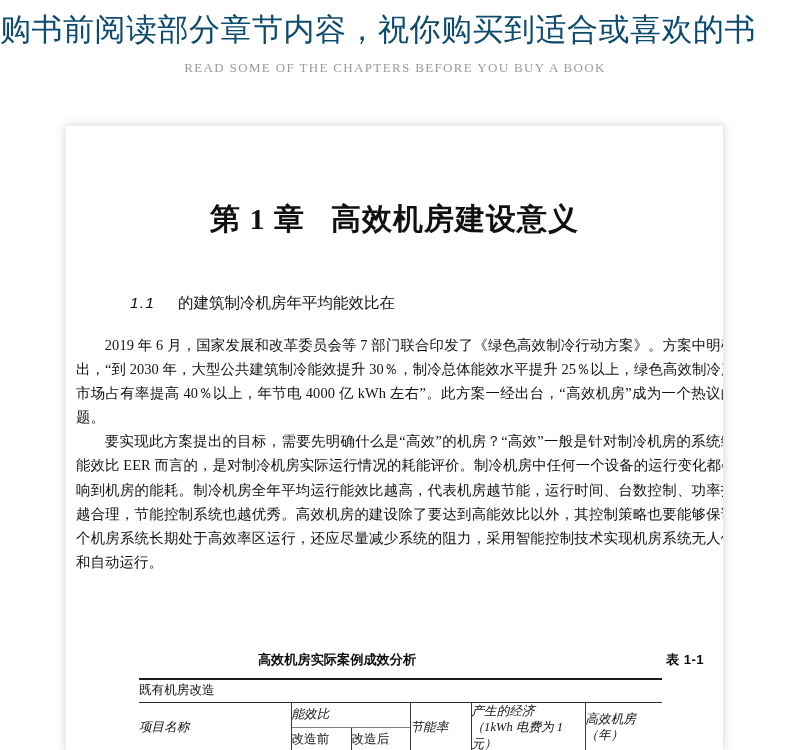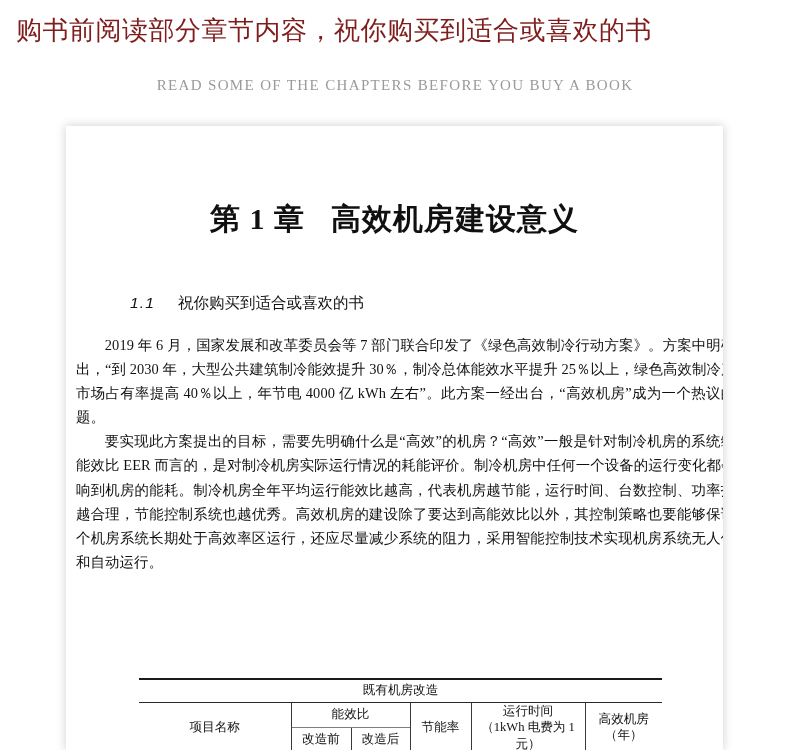--- a/index.html
+++ b/index.html
@@ -25,39 +25,38 @@
     height: 125px;
     background: #ffffff;
   }
   .banner-cn {
     position: absolute;
     left: 0;
     top: 14px;
     width: 668px;
     text-align: center;
     font-family: "Liberation Sans", "DejaVu Sans", sans-serif;
-    font-size: 26px;
+    font-size: 31px;
     line-height: 32px;
-    color: #7f1d1d;
+    color: #0c4a6e;
     letter-spacing: 0.5px;
     white-space: nowrap;
   }
   .banner-en {
     position: absolute;
     left: 0;
     top: 60px;
     width: 790px;
     text-align: center;
     font-family: "Liberation Serif", "DejaVu Serif", serif;
-    font-size: 15px;
+    font-size: 13px;
     line-height: 16px;
     color: #9a9a9a;
     letter-spacing: 1.35px;
     white-space: nowrap;
-    margin-top: 17px;
   }
 
   
   .sheet {
     position: absolute;
     left: 66px;
     top: 126px;
     width: 657px;
     height: 624px;
     background: #ffffff;
@@ -176,30 +175,30 @@
   table.data-table {
     width: 523px;
     border-collapse: collapse;
     table-layout: fixed;
     font-family: "Liberation Serif", "DejaVu Serif", serif;
     color: #111111;
   }
   table.data-table td {
     border: 0;
     padding: 0;
-    text-align: center;
     vertical-align: middle;
     font-size: 12.6px;
     line-height: 17px;
   }
   .rule-top {
     border-top: 2.1px solid #1a1a1a !important;
   }
   .rule-mid {
     border-top: 1px solid #2a2a2a !important;
+    font-style: italic;
   }
   .rule-sub {
     border-top: 1px solid #7d7d7d !important;
   }
   .vline-l { border-left: 1px solid #3a3a3a !important; }
 
   .r-group { height: 23px; }
   .r-h1 { height: 25px; }
   .r-h2 { height: 25px; }
 
@@ -217,49 +216,53 @@
 </div>
 
 <div class="sheet">
   <div class="sheet-inner">
 
     <div class="chapter-title">
       <span>第 1 章</span><span class="gap"></span><span>高效机房建设意义</span>
     </div>
 
     <div class="section-heading">
-      <span class="sec-num">1.1</span><span>祝你购买到适合或喜欢的书</span>
+      <span class="sec-num">1.1</span><span>的建筑制冷机房年平均能效比在</span>
     </div>
 
     <div class="body-block">
       <p class="para">2019 年 6 月，国家发展和改革委员会等 7 部门联合印发了《绿色高效制冷行动方案》。方案中明确指出，“到 2030 年，大型公共建筑制冷能效提升 30％，制冷总体能效水平提升 25％以上，绿色高效制冷产品市场占有率提高 40％以上，年节电 4000 亿 kWh 左右”。此方案一经出台，“高效机房”成为一个热议的话题。</p>
       <p class="para">要实现此方案提出的目标，需要先明确什么是“高效”的机房？“高效”一般是针对制冷机房的系统综合能效比 EER 而言的，是对制冷机房实际运行情况的耗能评价。制冷机房中任何一个设备的运行变化都会影响到机房的能耗。制冷机房全年平均运行能效比越高，代表机房越节能，运行时间、台数控制、功率投入越合理，节能控制系统也越优秀。高效机房的建设除了要达到高能效比以外，其控制策略也要能够保证整个机房系统长期处于高效率区运行，还应尽量减少系统的阻力，采用智能控制技术实现机房系统无人值守和自动运行。</p>
     </div>
 
+    <div class="table-caption-row">
+      <div class="table-caption">高效机房实际案例成效分析</div>
+      <div class="table-number">表 1-1</div>
+    </div>
 
     <div class="data-table-wrap">
       <table class="data-table">
         <colgroup>
           <col style="width:152px">
           <col style="width:60px">
           <col style="width:59px">
           <col style="width:61px">
           <col style="width:114px">
           <col style="width:77px">
         </colgroup>
         <tbody>
           <tr class="r-group">
             <td class="rule-top" colspan="6">既有机房改造</td>
           </tr>
           <tr class="r-h1">
             <td class="rule-mid" rowspan="2">项目名称</td>
             <td class="rule-mid vline-l" colspan="2">能效比</td>
             <td class="rule-mid vline-l" rowspan="2">节能率</td>
             <td class="rule-mid vline-l" rowspan="2">
-              <span class="two-line">运行时间</span>
+              <span class="two-line">产生的经济</span>
               <span class="two-line">（1kWh 电费为 1 元）</span>
             </td>
             <td class="rule-mid vline-l" rowspan="2">
               <span class="two-line">高效机房</span>
               <span class="two-line">（年）</span>
             </td>
           </tr>
           <tr class="r-h2">
             <td class="rule-sub vline-l">改造前</td>
             <td class="rule-sub vline-l">改造后</td>

